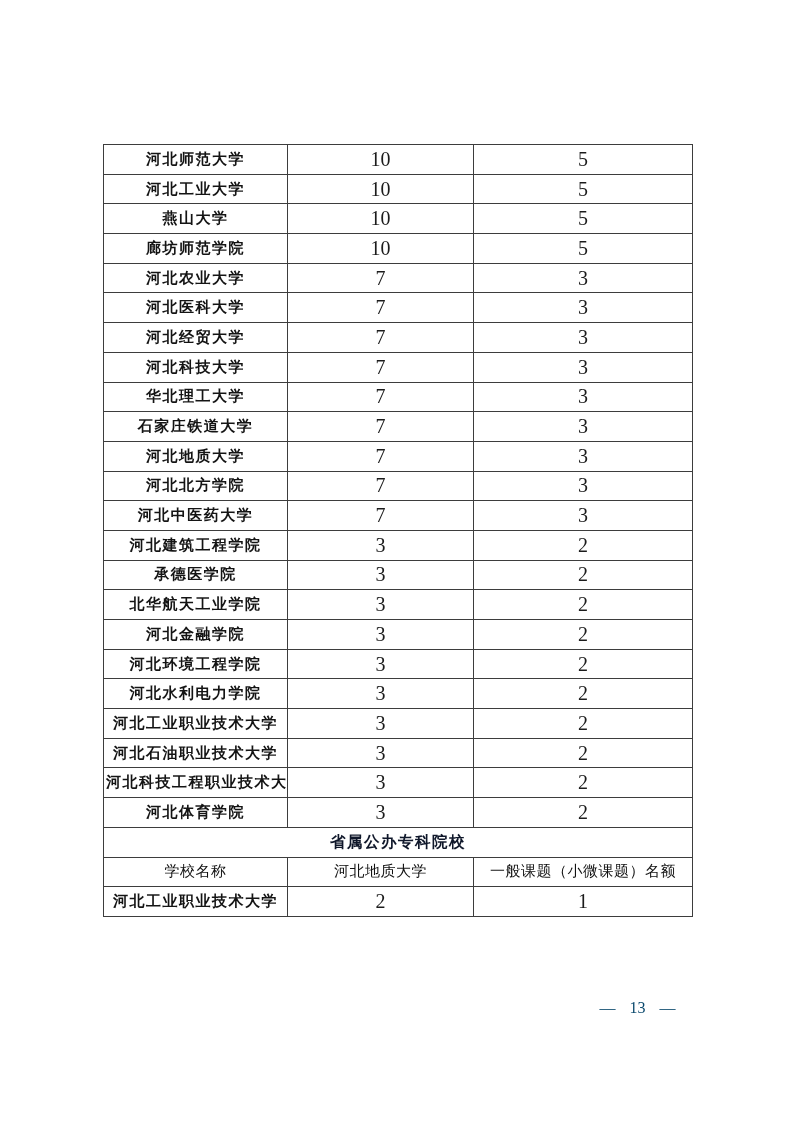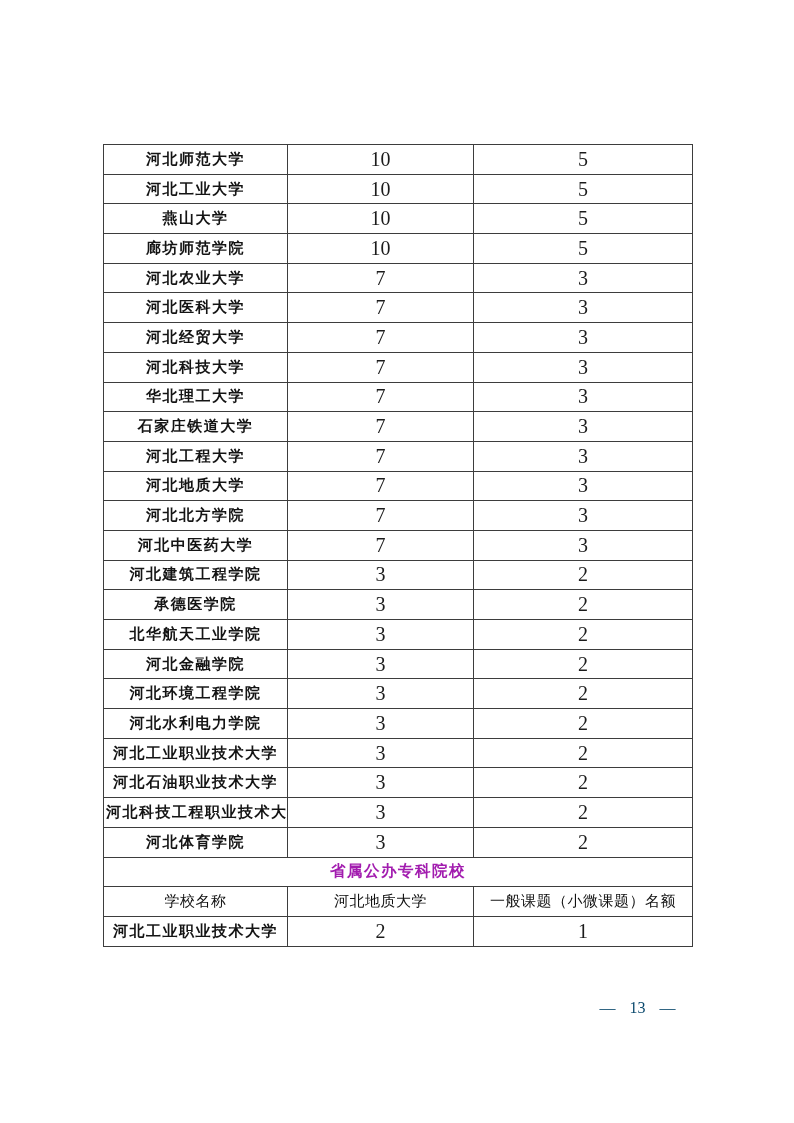--- a/index.html
+++ b/index.html
@@ -42,21 +42,21 @@
   td.num-cell {
     font-family: "Liberation Serif", "DejaVu Serif", serif;
     font-size: 20px;
     font-weight: 500;
     color: #1b1b1b;
   }
   td.section-cell {
     font-weight: bold;
     font-size: 15.5px;
     letter-spacing: 1.5px;
-    color: #a21caf;
+    color: #0f172a;
   }
   td.header-cell {
     font-weight: normal;
     font-size: 15px;
     letter-spacing: 0.5px;
     color: #111111;
   }
   .page-number {
     position: absolute;
     left: 575px;
@@ -125,25 +125,20 @@
           <td class="name-cell">华北理工大学</td>
           <td class="num-cell">7</td>
           <td class="num-cell">3</td>
         </tr>
         <tr>
           <td class="name-cell">石家庄铁道大学</td>
           <td class="num-cell">7</td>
           <td class="num-cell">3</td>
         </tr>
         <tr>
-          <td class="name-cell">河北工程大学</td>
-          <td class="num-cell">7</td>
-          <td class="num-cell">3</td>
-        </tr>
-        <tr>
           <td class="name-cell">河北地质大学</td>
           <td class="num-cell">7</td>
           <td class="num-cell">3</td>
         </tr>
         <tr>
           <td class="name-cell">河北北方学院</td>
           <td class="num-cell">7</td>
           <td class="num-cell">3</td>
         </tr>
         <tr>

